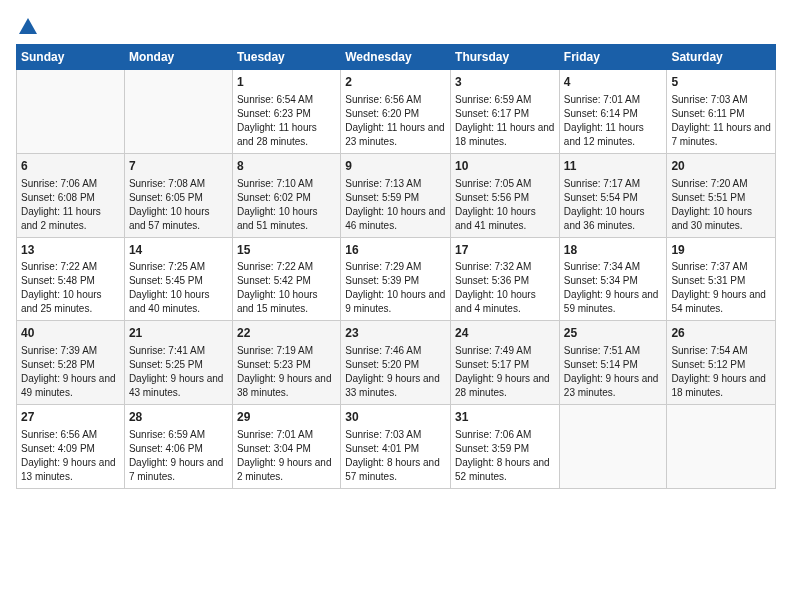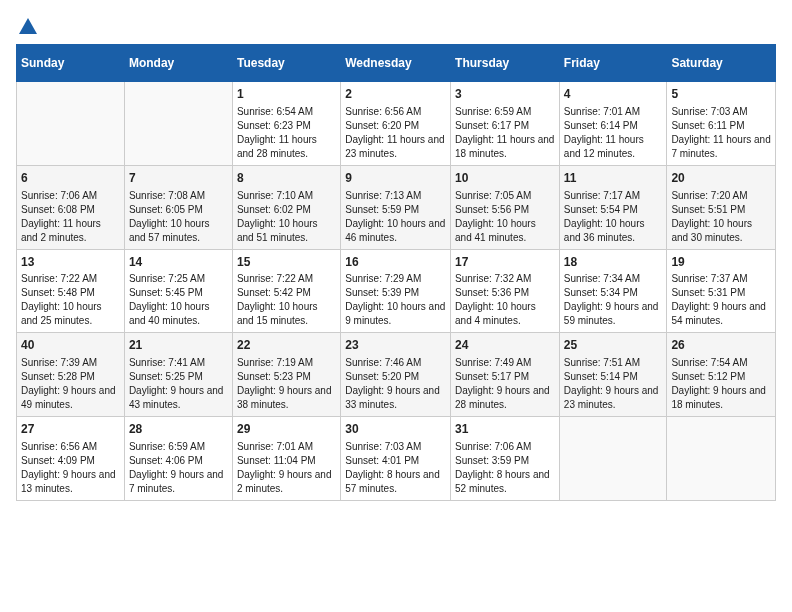--- a/index.html
+++ b/index.html
@@ -47,21 +47,21 @@
     }
     table {
       width: 100%;
       border-collapse: collapse;
     }
     thead tr th {
       background-color: #1a5fa8;
       color: #fff;
       font-size: 12px;
       font-weight: bold;
-      padding: 11px 4px;
+      padding: 5px 4px;
       text-align: left;
       border: 1px solid #1a5fa8;
     }
     tbody tr td {
       border: 1px solid #ccc;
       vertical-align: top;
       padding: 4px 4px;
       font-size: 10px;
       color: #222;
       width: 113px;
@@ -207,21 +207,21 @@
         </td>
       </tr>
       <tr>
         <td>
           <div class="cell-content"><span class="day-number">27</span><span>Sunrise: 6:56 AM</span><br><span>Sunset: 4:09 PM</span><br><span>Daylight: 9 hours and 13 minutes.</span></div>
         </td>
         <td>
           <div class="cell-content"><span class="day-number">28</span><span>Sunrise: 6:59 AM</span><br><span>Sunset: 4:06 PM</span><br><span>Daylight: 9 hours and 7 minutes.</span></div>
         </td>
         <td>
-          <div class="cell-content"><span class="day-number">29</span><span>Sunrise: 7:01 AM</span><br><span>Sunset: 11:04 PM</span><br><span>Daylight: 9 hours and 2 minutes.</span></div>
+          <div class="cell-content"><span class="day-number">29</span><span>Sunrise: 7:01 AM</span><br><span>Sunset: 3:04 PM</span><br><span>Daylight: 9 hours and 2 minutes.</span></div>
         </td>
         <td>
           <div class="cell-content"><span class="day-number">30</span><span>Sunrise: 7:03 AM</span><br><span>Sunset: 4:01 PM</span><br><span>Daylight: 8 hours and 57 minutes.</span></div>
         </td>
         <td>
           <div class="cell-content"><span class="day-number">31</span><span>Sunrise: 7:06 AM</span><br><span>Sunset: 3:59 PM</span><br><span>Daylight: 8 hours and 52 minutes.</span></div>
         </td>
         <td class="empty-cell"></td>
         <td class="empty-cell"></td>
       </tr>

